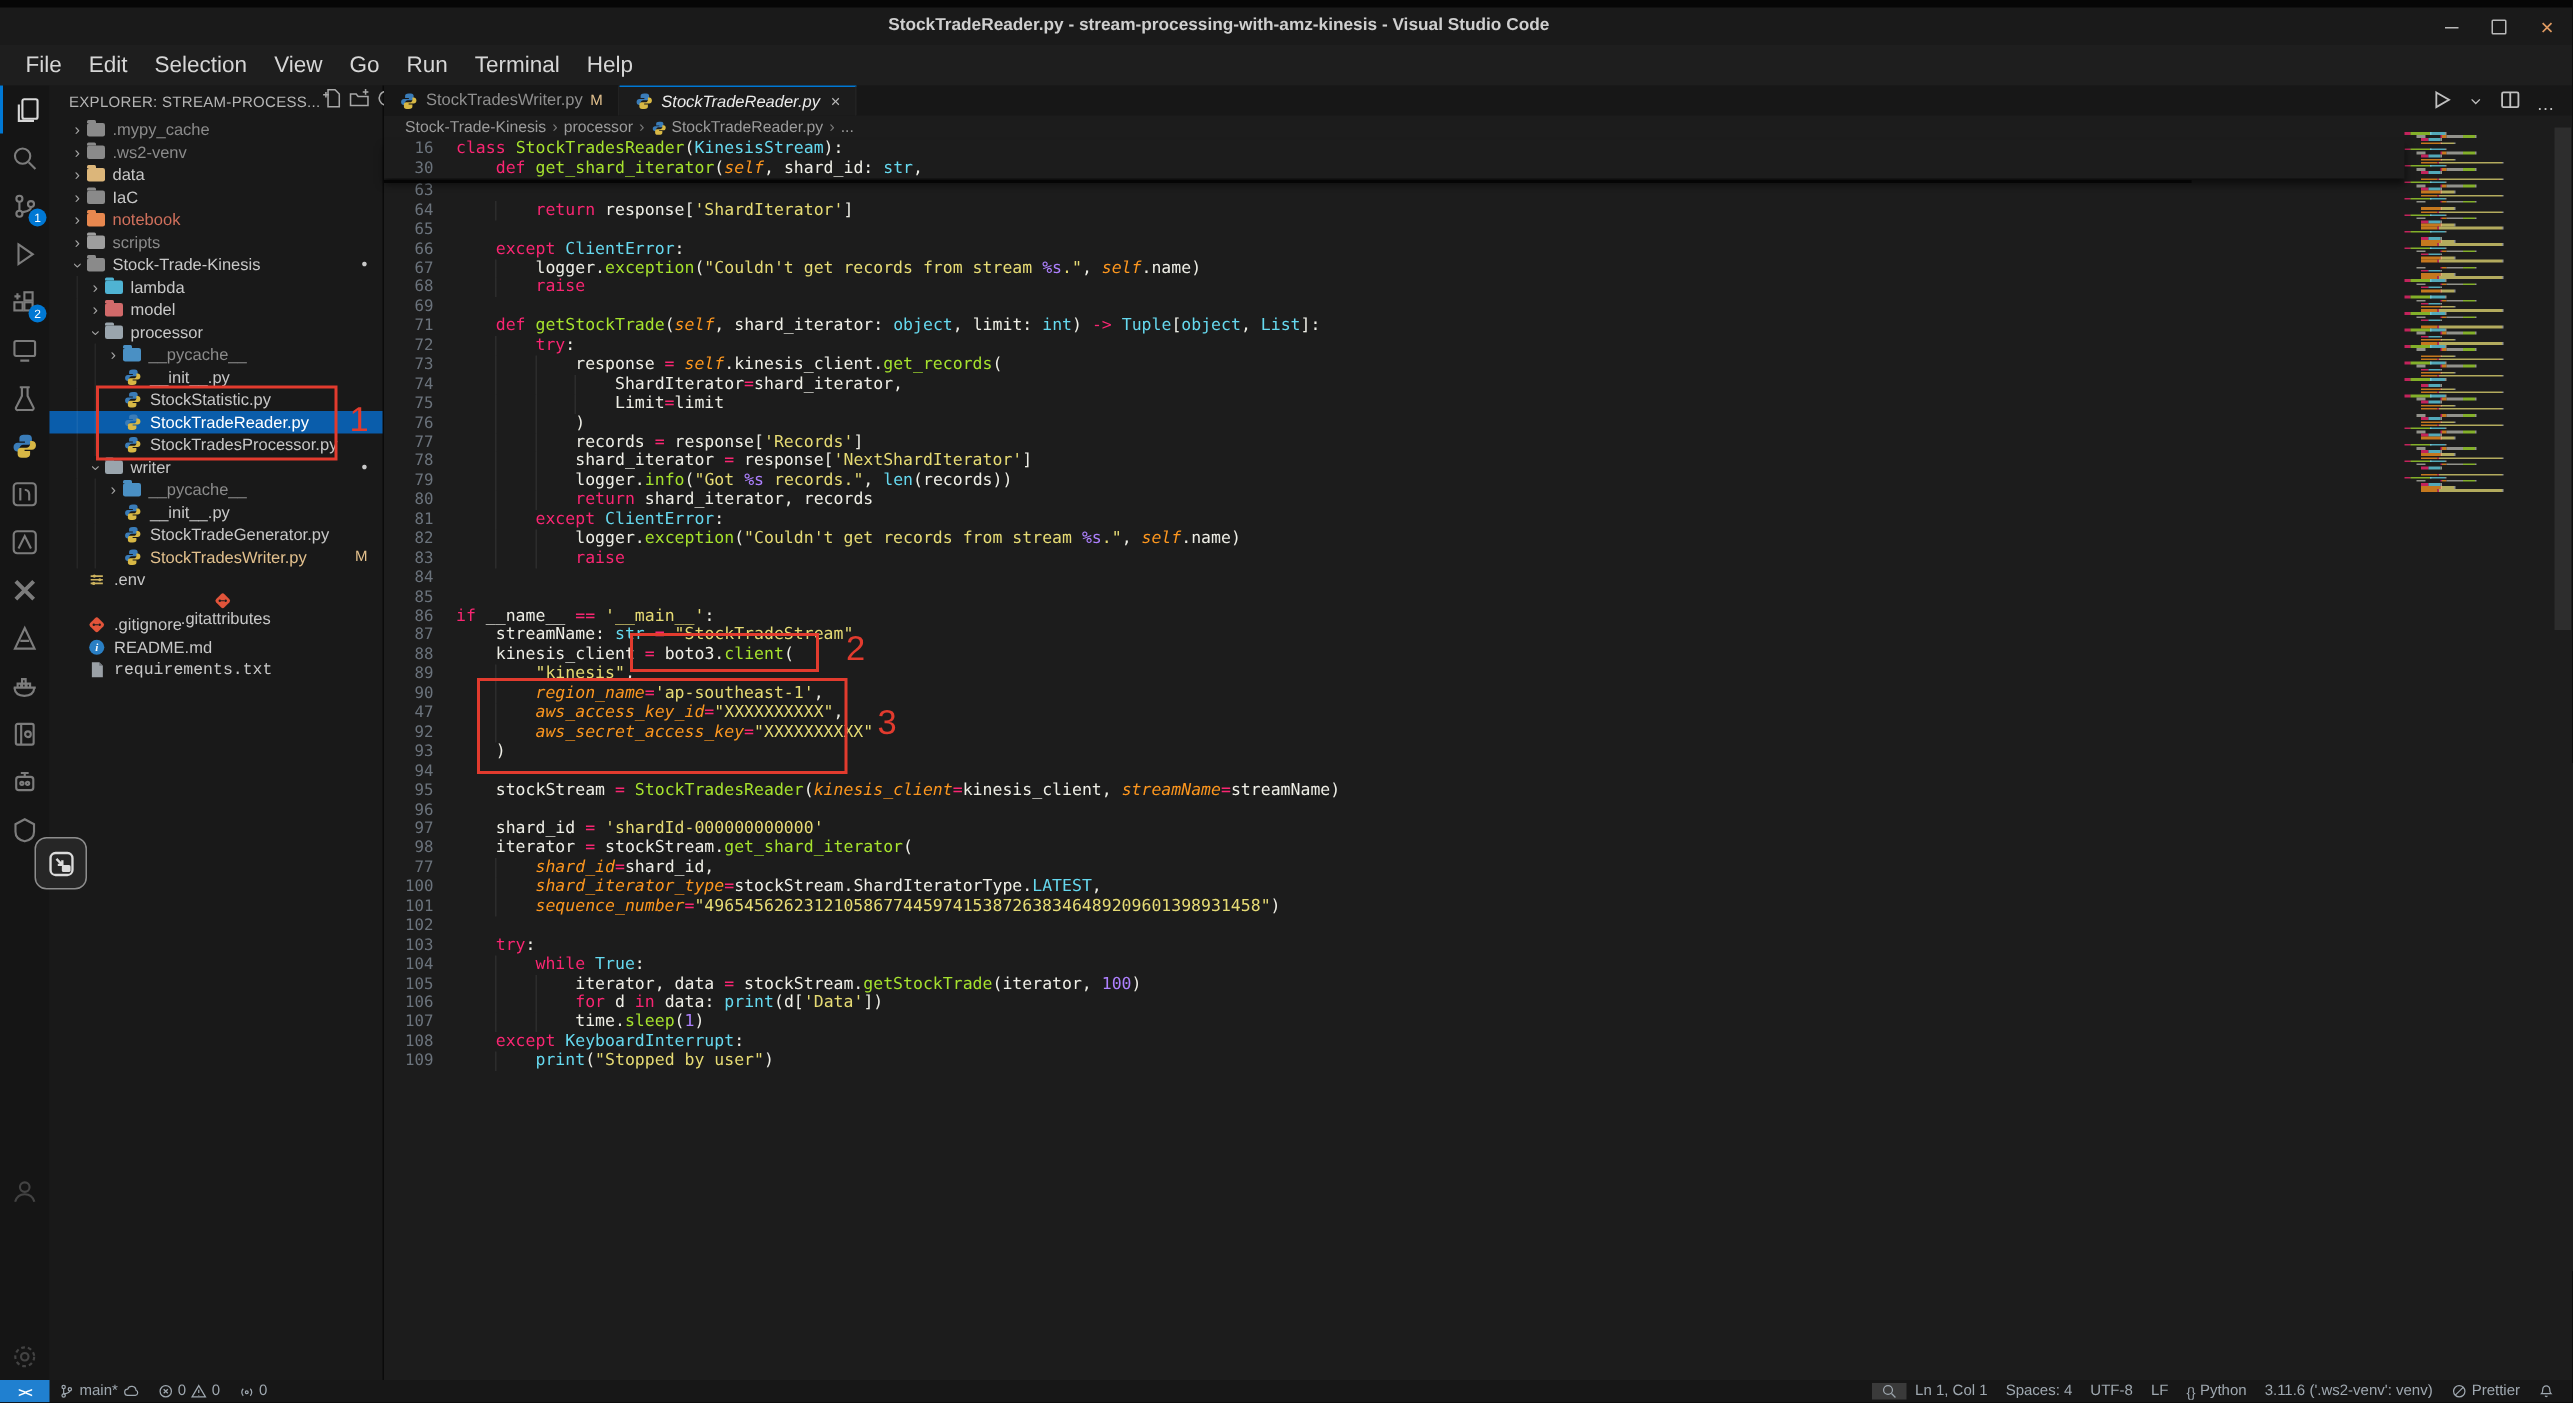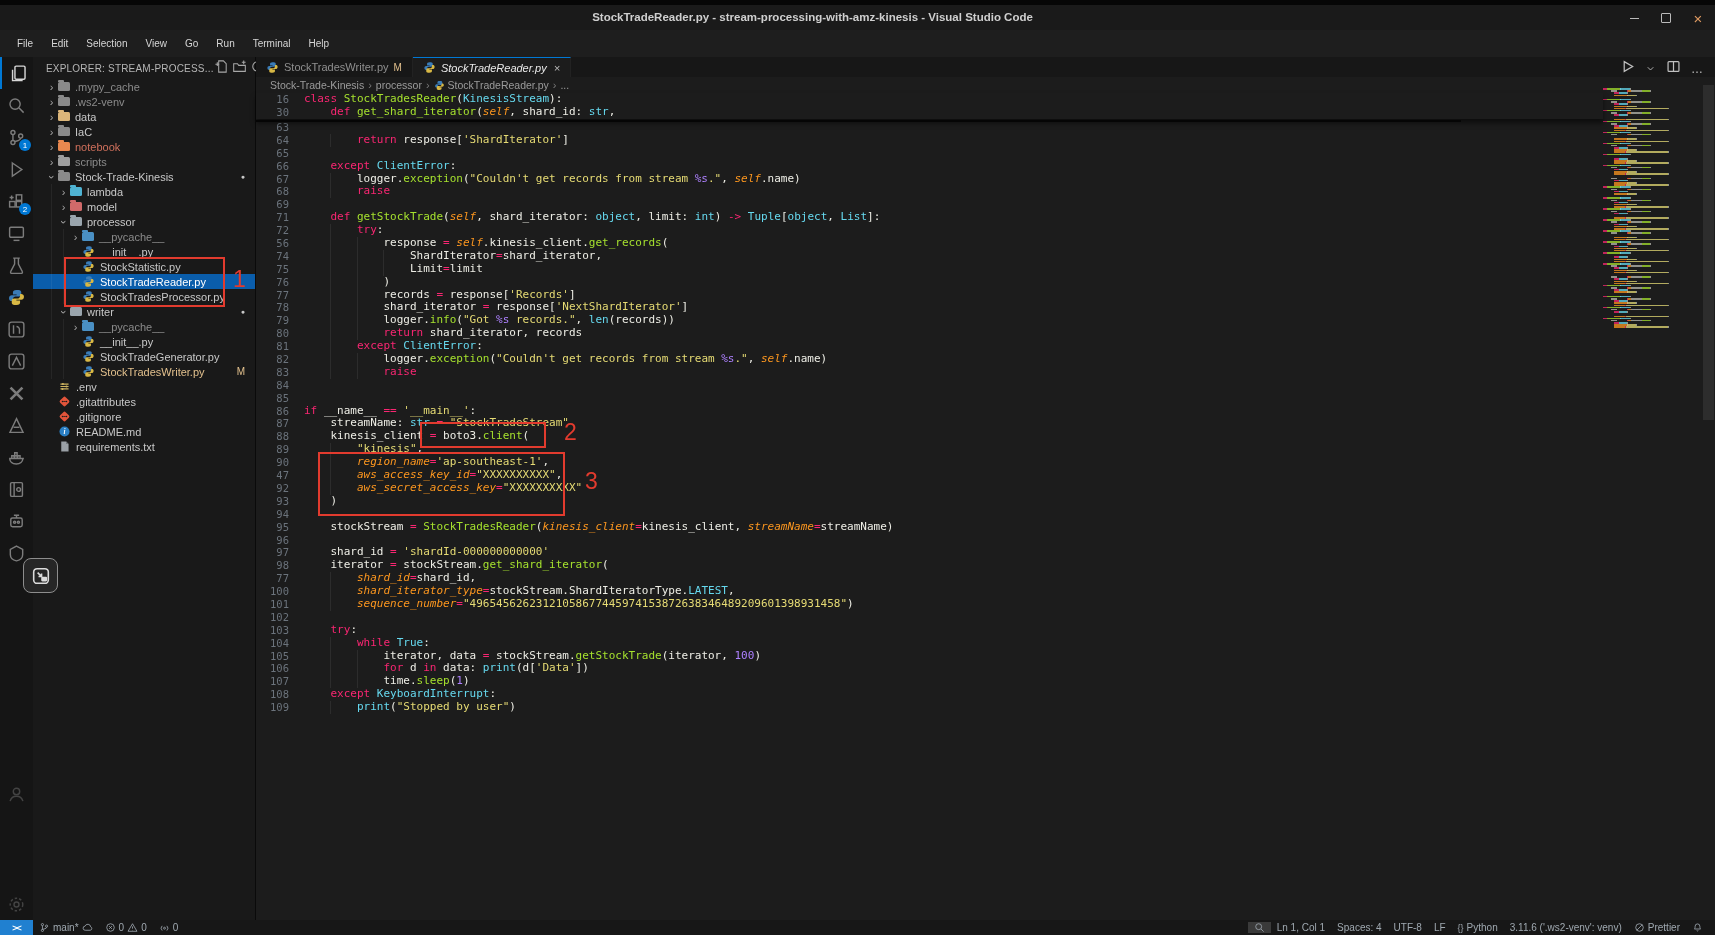--- a/index.html
+++ b/index.html
@@ -8,21 +8,21 @@
   
   .titlebar{position:absolute;left:0;top:0;width:100%;height:30px;background:#1a1a1a;border-top:5px solid #060606;box-sizing:border-box;}
   .tb-title{position:absolute;left:0;right:90px;top:6px;text-align:center;font-size:11.5px;color:#cfcfcf;font-weight:bold;}
   .tb-controls{position:absolute;right:6px;top:3px;display:flex;gap:10px;}
   .wc{width:22px;height:20px;display:flex;align-items:center;justify-content:center;color:#b9b9b9;font-size:13px;cursor:default;}
   .wc-min i{display:block;width:9px;border-bottom:1.5px solid #b9b9b9;}
   .wc-res i{display:block;width:8px;height:8px;border:1.2px solid #b9b9b9;border-radius:1px;}
   .wc-close{color:#e09b62;font-size:15px;}
   
   .menubar{position:absolute;left:0;top:30px;width:100%;height:27px;background:#1e1e1e;display:flex;align-items:center;padding-left:8px;box-sizing:border-box;}
-  .menu-item{padding:3px 9px;font-size:10px;color:#d6d6d6;border-radius:4px;}
+  .menu-item{padding:3px 9px;font-size:15px;color:#d6d6d6;border-radius:4px;}
   
   .main{position:absolute;left:0;top:57px;width:100%;height:863px;}
   .activitybar{position:absolute;left:0;top:0;width:33px;height:100%;background:#151515;display:flex;flex-direction:column;}
   .ab-item{position:relative;width:33px;height:32px;display:flex;align-items:center;justify-content:center;}
   .ab-item svg{width:19px;height:19px;stroke:#7c7c7c;fill:none;stroke-width:1.2;}
   .ab-item.active{border-left:2px solid #0078d4;}
   .ab-item.active svg{stroke:#d7d7d7;}
   .ab-badge{position:absolute;right:2px;bottom:2px;background:#0078d4;color:#fff;font-size:8px;min-width:12px;height:12px;border-radius:6px;display:flex;align-items:center;justify-content:center;}
   .ab-bottom{margin-top:auto;margin-bottom:78px;opacity:.45;}
   
@@ -427,55 +427,55 @@
             <span class="fileicon">
               <svg viewBox="0 0 16 16" stroke="#cdb35f" fill="none" stroke-width="1.4">
                 <path d="M3 5h10M3 8h10M3 11h10"></path>
                 <circle cx="6" cy="5" r="1.3" fill="#cdb35f" stroke="none"></circle>
                 <circle cx="10.5" cy="8" r="1.3" fill="#cdb35f" stroke="none"></circle>
                 <circle cx="5.5" cy="11" r="1.3" fill="#cdb35f" stroke="none"></circle>
               </svg>
             </span>
             <span>.env</span>
           </div>
+          <div class="trow" style="padding-left: 13px; flex-direction: column;">
+            <span class="tchev"></span>
+            <span class="fileicon">
+              <svg viewBox="0 0 16 16">
+                <rect x="3.2" y="3.2" width="9.6" height="9.6" rx="2" transform="rotate(45 8 8)" fill="#e2543a"></rect>
+                <circle cx="5.6" cy="8" r="1" fill="#1c1c1c"></circle>
+                <circle cx="10.4" cy="8" r="1" fill="#1c1c1c"></circle>
+                <path d="M6.6 8h2.8" stroke="#1c1c1c" stroke-width="1"></path>
+              </svg>
+            </span>
+            <span>.gitattributes</span>
+          </div>
           <div class="trow" style="padding-left: 13px;">
             <span class="tchev"></span>
             <span class="fileicon">
               <svg viewBox="0 0 16 16">
                 <rect x="3.2" y="3.2" width="9.6" height="9.6" rx="2" transform="rotate(45 8 8)" fill="#e2543a"></rect>
                 <circle cx="5.6" cy="8" r="1" fill="#1c1c1c"></circle>
                 <circle cx="10.4" cy="8" r="1" fill="#1c1c1c"></circle>
                 <path d="M6.6 8h2.8" stroke="#1c1c1c" stroke-width="1"></path>
               </svg>
             </span>
-            <span>.gitattributes</span>
-          </div>
-          <div class="trow" style="padding-left: 13px;">
-            <span class="tchev"></span>
-            <span class="fileicon">
-              <svg viewBox="0 0 16 16">
-                <rect x="3.2" y="3.2" width="9.6" height="9.6" rx="2" transform="rotate(45 8 8)" fill="#e2543a"></rect>
-                <circle cx="5.6" cy="8" r="1" fill="#1c1c1c"></circle>
-                <circle cx="10.4" cy="8" r="1" fill="#1c1c1c"></circle>
-                <path d="M6.6 8h2.8" stroke="#1c1c1c" stroke-width="1"></path>
-              </svg>
-            </span>
             <span>.gitignore</span>
           </div>
           <div class="trow" style="padding-left: 13px;">
             <span class="tchev"></span>
             <span class="fileicon">
               <svg viewBox="0 0 16 16">
                 <circle cx="8" cy="8" r="6.2" fill="#2a7fc4"></circle>
                 <text x="8" y="11.2" font-size="9" fill="#fff" text-anchor="middle" font-family="Liberation Serif,serif" font-style="italic" font-weight="bold">i</text>
               </svg>
             </span>
             <span>README.md</span>
           </div>
-          <div class="trow" style="padding-left: 13px;">
+          <div class="trow" style="padding-left: 13px; font-family: Liberation Mono, monospace;">
             <span class="tchev"></span>
             <span class="fileicon">
               <svg viewBox="0 0 16 16">
                 <path d="M4 1.8h6l3 3v9.4H4z" fill="#9aa0a6"></path>
                 <path d="M10 1.8v3h3" fill="#6d7277"></path>
               </svg>
             </span>
             <span>requirements.txt</span>
           </div>
         </div>
@@ -548,21 +548,21 @@
       <div class="code" id="code">
           <div class="cline"><span class="gut">63</span><span class="ctext"></span></div>
           <div class="cline"><span class="gut">64</span><span class="ctext"><i class="cguide" style="left: 26px;"></i><span class="d">        </span><span class="k">return </span><span class="d">response[</span><span class="s">'ShardIterator'</span><span class="d">]</span></span></div>
           <div class="cline"><span class="gut">65</span><span class="ctext"></span></div>
           <div class="cline"><span class="gut">66</span><span class="ctext"><span class="d">    </span><span class="k">except </span><span class="t">ClientError</span><span class="d">:</span></span></div>
           <div class="cline"><span class="gut">67</span><span class="ctext"><i class="cguide" style="left: 26px;"></i><span class="d">        logger.</span><span class="f">exception</span><span class="d">(</span><span class="s">"Couldn't get records from stream </span><span class="n">%s</span><span class="s">."</span><span class="d">, </span><span class="p">self</span><span class="d">.name)</span></span></div>
           <div class="cline"><span class="gut">68</span><span class="ctext"><i class="cguide" style="left: 26px;"></i><span class="d">        </span><span class="k">raise</span></span></div>
           <div class="cline"><span class="gut">69</span><span class="ctext"></span></div>
           <div class="cline"><span class="gut">71</span><span class="ctext"><span class="d">    </span><span class="k">def </span><span class="f">getStockTrade</span><span class="d">(</span><span class="p">self</span><span class="d">, shard_iterator: </span><span class="t">object</span><span class="d">, limit: </span><span class="t">int</span><span class="d">) </span><span class="k">-&gt; </span><span class="t">Tuple</span><span class="d">[</span><span class="t">object</span><span class="d">, </span><span class="t">List</span><span class="d">]:</span></span></div>
           <div class="cline"><span class="gut">72</span><span class="ctext"><i class="cguide" style="left: 26px;"></i><span class="d">        </span><span class="k">try</span><span class="d">:</span></span></div>
-          <div class="cline"><span class="gut">56</span><span class="ctext"><i class="cguide" style="left: 26px;"></i><i class="cguide" style="left: 53px;"></i><span class="d">            response </span><span class="k">= </span><span class="p">self</span><span class="d">.kinesis_client.</span><span class="f">get_records</span><span class="d">(</span></span></div>
+          <div class="cline"><span class="gut">73</span><span class="ctext"><i class="cguide" style="left: 26px;"></i><i class="cguide" style="left: 53px;"></i><span class="d">            response </span><span class="k">= </span><span class="p">self</span><span class="d">.kinesis_client.</span><span class="f">get_records</span><span class="d">(</span></span></div>
           <div class="cline"><span class="gut">74</span><span class="ctext"><i class="cguide" style="left: 26px;"></i><i class="cguide" style="left: 53px;"></i><i class="cguide" style="left: 79px;"></i><span class="d">                ShardIterator</span><span class="k">=</span><span class="d">shard_iterator,</span></span></div>
           <div class="cline"><span class="gut">75</span><span class="ctext"><i class="cguide" style="left: 26px;"></i><i class="cguide" style="left: 53px;"></i><i class="cguide" style="left: 79px;"></i><span class="d">                Limit</span><span class="k">=</span><span class="d">limit</span></span></div>
           <div class="cline"><span class="gut">76</span><span class="ctext"><i class="cguide" style="left: 26px;"></i><i class="cguide" style="left: 53px;"></i><span class="d">            )</span></span></div>
           <div class="cline"><span class="gut">77</span><span class="ctext"><i class="cguide" style="left: 26px;"></i><i class="cguide" style="left: 53px;"></i><span class="d">            records </span><span class="k">= </span><span class="d">response[</span><span class="s">'Records'</span><span class="d">]</span></span></div>
           <div class="cline"><span class="gut">78</span><span class="ctext"><i class="cguide" style="left: 26px;"></i><i class="cguide" style="left: 53px;"></i><span class="d">            shard_iterator </span><span class="k">= </span><span class="d">response[</span><span class="s">'NextShardIterator'</span><span class="d">]</span></span></div>
           <div class="cline"><span class="gut">79</span><span class="ctext"><i class="cguide" style="left: 26px;"></i><i class="cguide" style="left: 53px;"></i><span class="d">            logger.</span><span class="f">info</span><span class="d">(</span><span class="s">"Got </span><span class="n">%s</span><span class="s"> records."</span><span class="d">, </span><span class="t">len</span><span class="d">(records))</span></span></div>
           <div class="cline"><span class="gut">80</span><span class="ctext"><i class="cguide" style="left: 26px;"></i><i class="cguide" style="left: 53px;"></i><span class="d">            </span><span class="k">return </span><span class="d">shard_iterator, records</span></span></div>
           <div class="cline"><span class="gut">81</span><span class="ctext"><i class="cguide" style="left: 26px;"></i><span class="d">        </span><span class="k">except </span><span class="t">ClientError</span><span class="d">:</span></span></div>
           <div class="cline"><span class="gut">82</span><span class="ctext"><i class="cguide" style="left: 26px;"></i><i class="cguide" style="left: 53px;"></i><span class="d">            logger.</span><span class="f">exception</span><span class="d">(</span><span class="s">"Couldn't get records from stream </span><span class="n">%s</span><span class="s">."</span><span class="d">, </span><span class="p">self</span><span class="d">.name)</span></span></div>
           <div class="cline"><span class="gut">83</span><span class="ctext"><i class="cguide" style="left: 26px;"></i><i class="cguide" style="left: 53px;"></i><span class="d">            </span><span class="k">raise</span></span></div>

